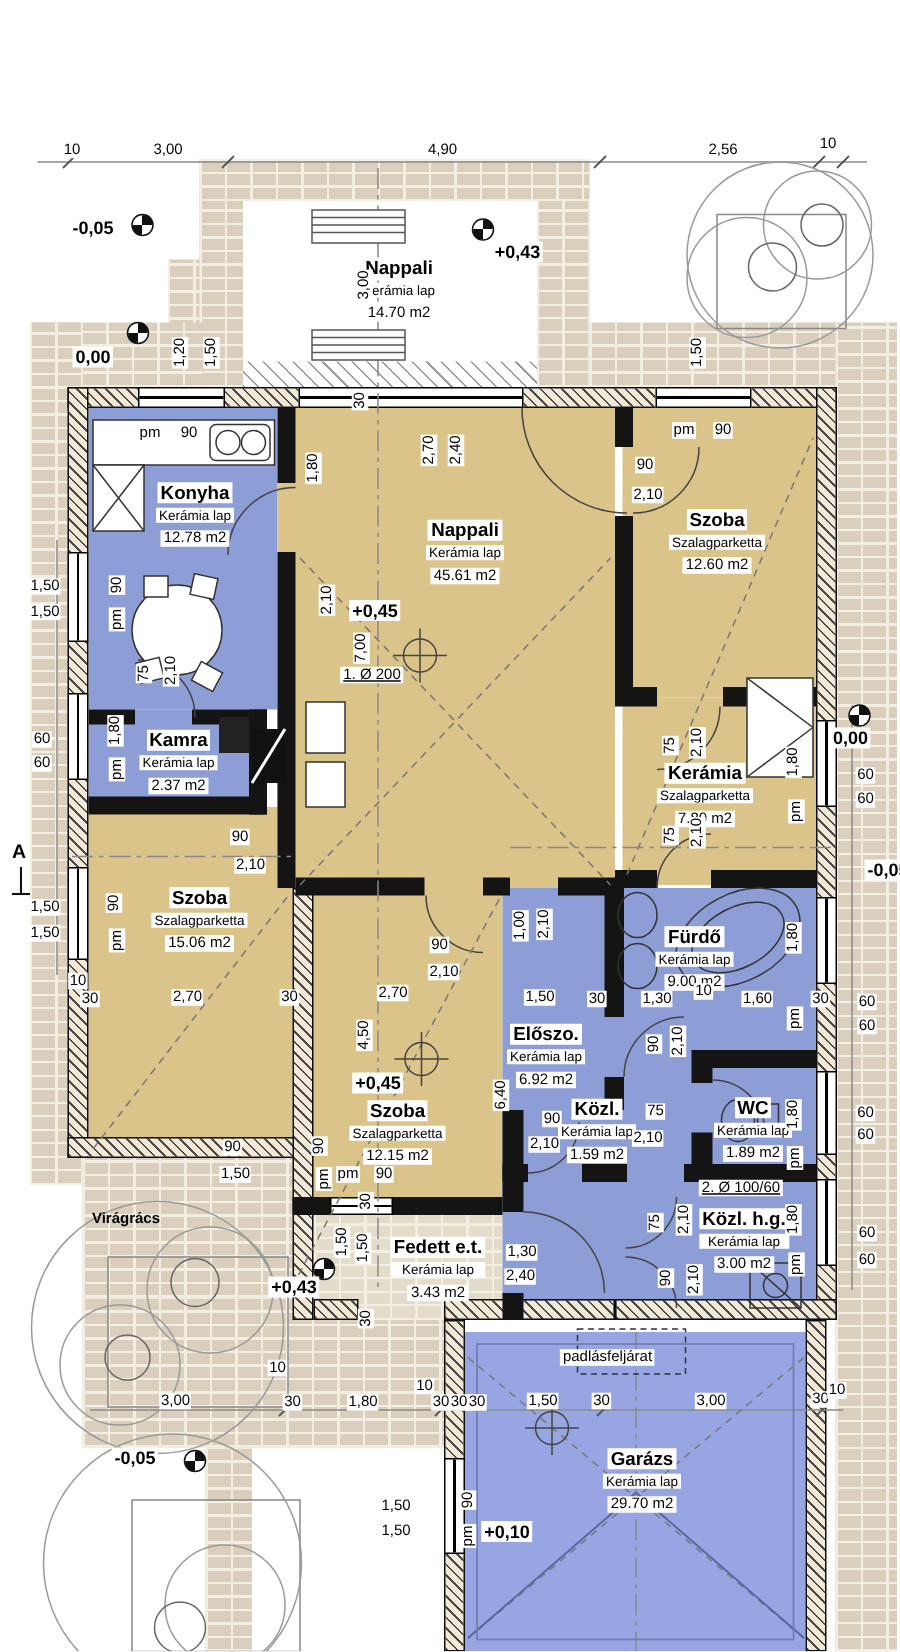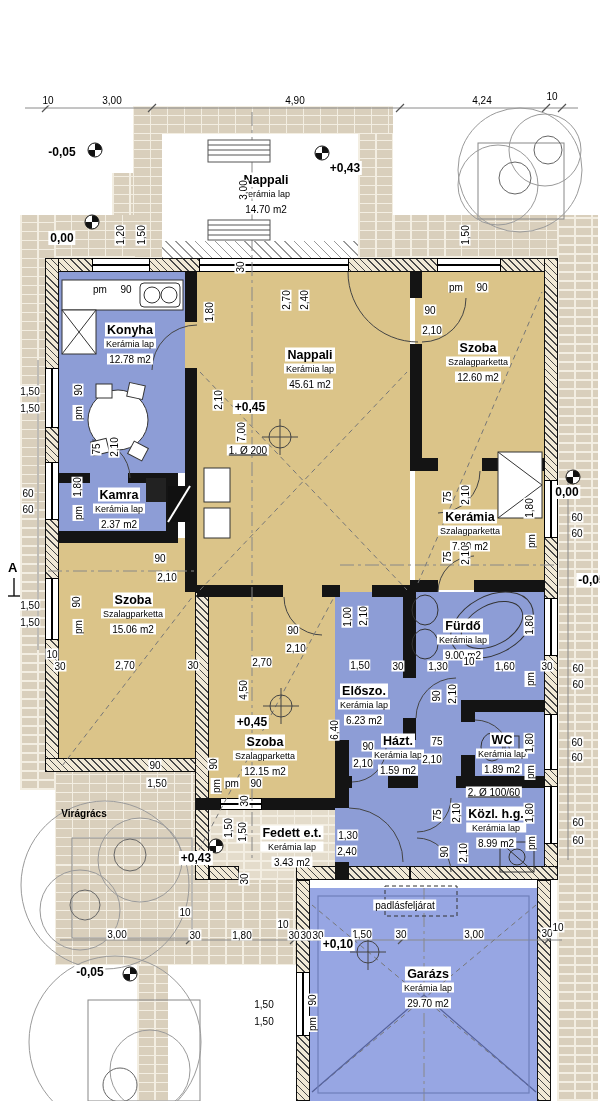--- a/index.html
+++ b/index.html
@@ -304,64 +304,64 @@
     <span class="ra">15.06 m2</span>
   </div>
   <div class="room" style="left:463px;top:639px;">
     <span class="rn">Fürdő</span>
     <span class="rf">Kerámia lap</span>
     <span class="ra">9.00 m2</span>
   </div>
   <div class="room" style="left:364px;top:704px;">
     <span class="rn">Előszo.</span>
     <span class="rf">Kerámia lap</span>
-    <span class="ra">6.23 m2</span>
+    <span class="ra">6.92 m2</span>
   </div>
   <div class="room" style="left:265px;top:755px;">
     <span class="rn">Szoba</span>
     <span class="rf">Szalagparketta</span>
     <span class="ra">12.15 m2</span>
   </div>
   <div class="room" style="left:398px;top:754px;">
-    <span class="rn">Házt.</span>
+    <span class="rn">Közl.</span>
     <span class="rf">Kerámia lap</span>
     <span class="ra">1.59 m2</span>
   </div>
   <div class="room" style="left:502px;top:753px;">
     <span class="rn">WC</span>
     <span class="rf">Kerámia lap</span>
     <span class="ra">1.89 m2</span>
   </div>
   <div class="room" style="left:292px;top:846px;">
     <span class="rn">Fedett e.t.</span>
     <span class="rf">Kerámia lap</span>
     <span class="ra">3.43 m2</span>
   </div>
   <div class="room" style="left:496px;top:827px;">
     <span class="rn">Közl. h.g.</span>
     <span class="rf">Kerámia lap</span>
-    <span class="ra">8.99 m2</span>
+    <span class="ra">3.00 m2</span>
   </div>
   <div class="room" style="left:428px;top:987px;">
     <span class="rn">Garázs</span>
     <span class="rf">Kerámia lap</span>
     <span class="ra">29.70 m2</span>
   </div>
 
   <div class="ann u" style="left:248px;top:450px;">1. Ø 200</div>
   <div class="ann u" style="left:494px;top:792px;">2. Ø 100/60</div>
   <div class="ann" style="left:405px;top:905px;">padlásfeljárat</div>
   <div class="ann" style="left:84px;top:813px;background:transparent;font-weight:bold;">Virágrács</div>
   <div class="sec" style="left:8px;top:560px;">A</div>
 
   <div id="gen">
       <div class="dim" style="left: 48px; top: 100px;">10</div>
       <div class="dim" style="left: 112px; top: 100px;">3,00</div>
       <div class="dim" style="left: 295px; top: 100px;">4,90</div>
-      <div class="dim" style="left: 482px; top: 100px;">4,24</div>
+      <div class="dim" style="left: 482px; top: 100px;">2,56</div>
       <div class="dim" style="left: 552px; top: 96px;">10</div>
       <div class="dim v" style="left: 243px; top: 190px;">3,00</div>
       <div class="dim v" style="left: 120px; top: 235px;">1,20</div>
       <div class="dim v" style="left: 141px; top: 235px;">1,50</div>
       <div class="dim v" style="left: 465px; top: 235px;">1,50</div>
       <div class="dim" style="left: 100px; top: 289px;">pm</div>
       <div class="dim" style="left: 126px; top: 289px;">90</div>
       <div class="dim v" style="left: 240px; top: 267px;">30</div>
       <div class="dim v" style="left: 209px; top: 312px;">1,80</div>
       <div class="dim v" style="left: 286px; top: 300px;">2,70</div>
@@ -465,21 +465,21 @@
       <div class="dim" style="left: 264px; top: 1004px;">1,50</div>
       <div class="dim" style="left: 264px; top: 1021px;">1,50</div>
       <div class="lvl" style="left: 62px; top: 152px;">-0,05</div>
       <div class="lvl" style="left: 345px; top: 168px;">+0,43</div>
       <div class="lvl" style="left: 62px; top: 238px;">0,00</div>
       <div class="lvl" style="left: 250px; top: 407px;">+0,45</div>
       <div class="lvl" style="left: 567px; top: 492px;">0,00</div>
       <div class="lvl" style="left: 252px; top: 722px;">+0,45</div>
       <div class="lvl" style="left: 196px; top: 858px;">+0,43</div>
       <div class="lvl" style="left: 90px; top: 972px;">-0,05</div>
-      <div class="lvl" style="left: 338px; top: 944px;">+0,10</div>
+      <div class="lvl" style="left: 338px; top: 1021px;">+0,10</div>
       <div class="lvl" style="left: 592px; top: 580px;">-0,05</div>
       <div class="lvlicon" style="left: 95px; top: 150px;"></div>
       <div class="lvlicon" style="left: 322px; top: 153px;"></div>
       <div class="lvlicon" style="left: 92px; top: 222px;"></div>
       <div class="lvlicon" style="left: 573px; top: 477px;"></div>
       <div class="lvlicon" style="left: 216px; top: 846px;"></div>
       <div class="lvlicon" style="left: 130px; top: 974px;"></div>
     </div>
 </div>
 

